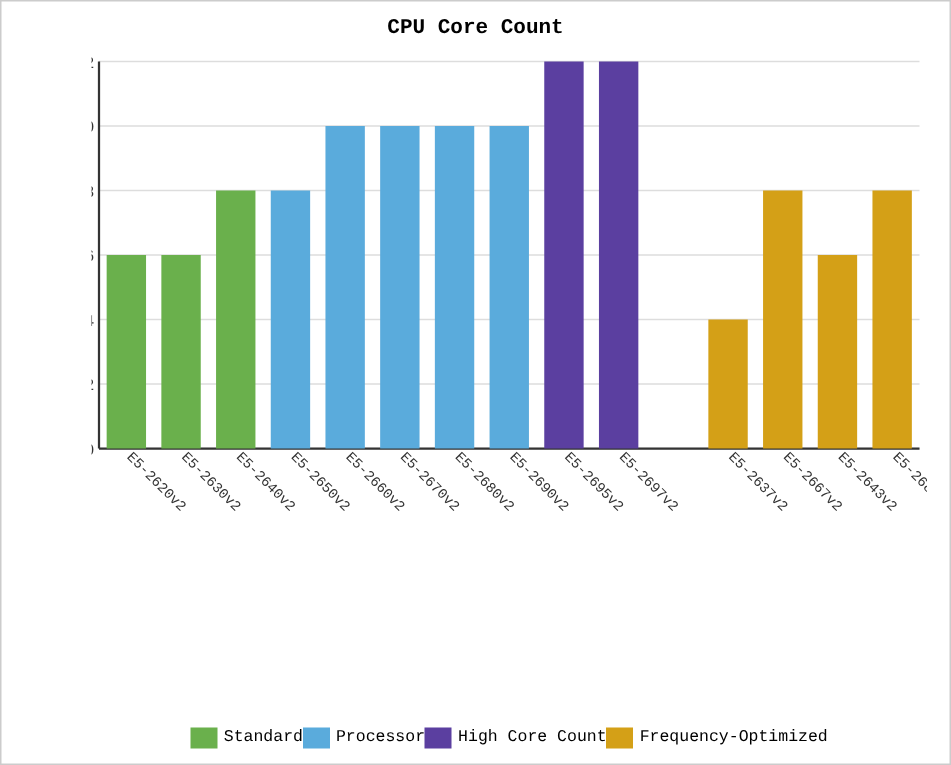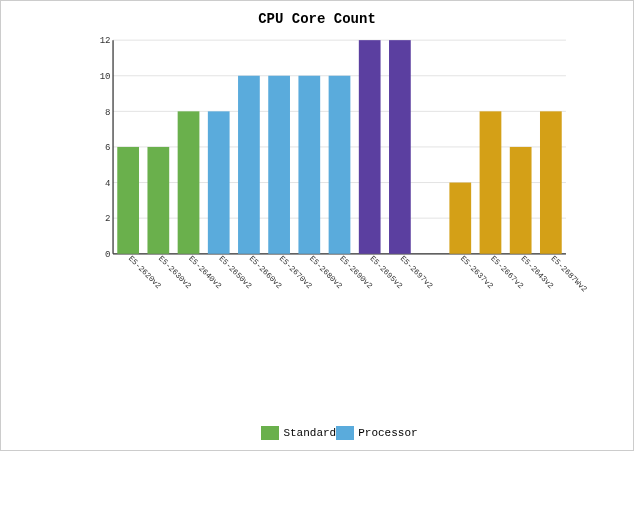--- a/index.html
+++ b/index.html
@@ -6,21 +6,21 @@
     body {
       background: #fff;
       font-family: 'Courier New', monospace;
       font-size: 11px;
       width: 634px;
       height: 510px;
       overflow: hidden;
     }
     .chart-container {
       width: 634px;
-      height: 451px;
+      height: 510px;
       position: relative;
       background: #fff;
       border: 1px solid #ccc;
     }
     .chart-title {
       text-align: center;
       font-size: 14px;
       font-weight: bold;
       padding-top: 10px;
       padding-bottom: 4px;
@@ -132,14 +132,22 @@
 
   <div class="legend-area" id="legend-area">
       <div class="legend-item">
         <span class="legend-swatch" style="background: rgb(106, 176, 76);"></span>
         <span>Standard</span>
       </div>
       <div class="legend-item">
         <span class="legend-swatch" style="background: rgb(90, 171, 220);"></span>
         <span>Processor</span>
       </div>
+      <div class="legend-item">
+        <span class="legend-swatch" style="background: rgb(91, 63, 160);"></span>
+        <span>High Core Count</span>
+      </div>
+      <div class="legend-item">
+        <span class="legend-swatch" style="background: rgb(212, 160, 23);"></span>
+        <span>Frequency-Optimized</span>
+      </div>
     </div>
 </div>
 
 </body></html>

